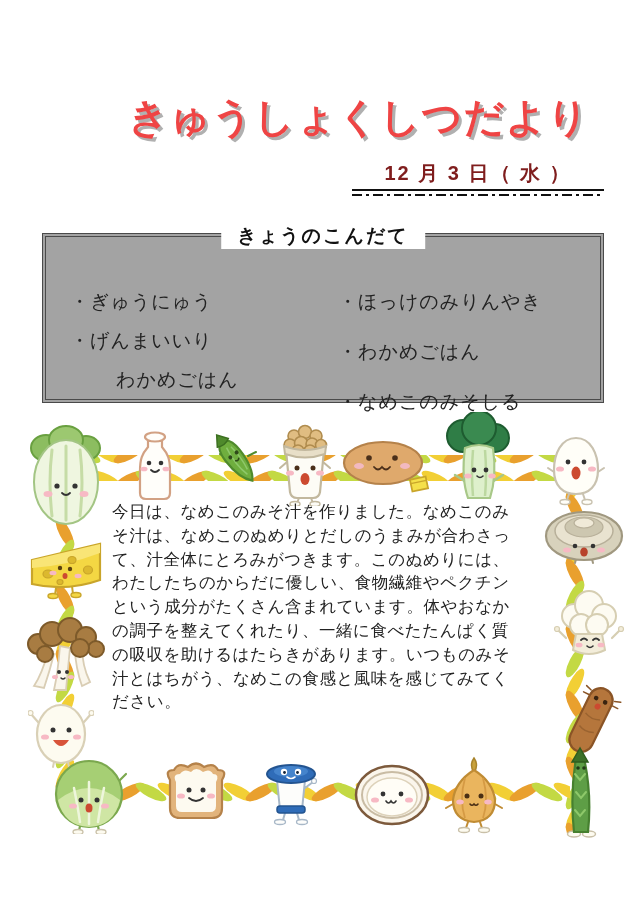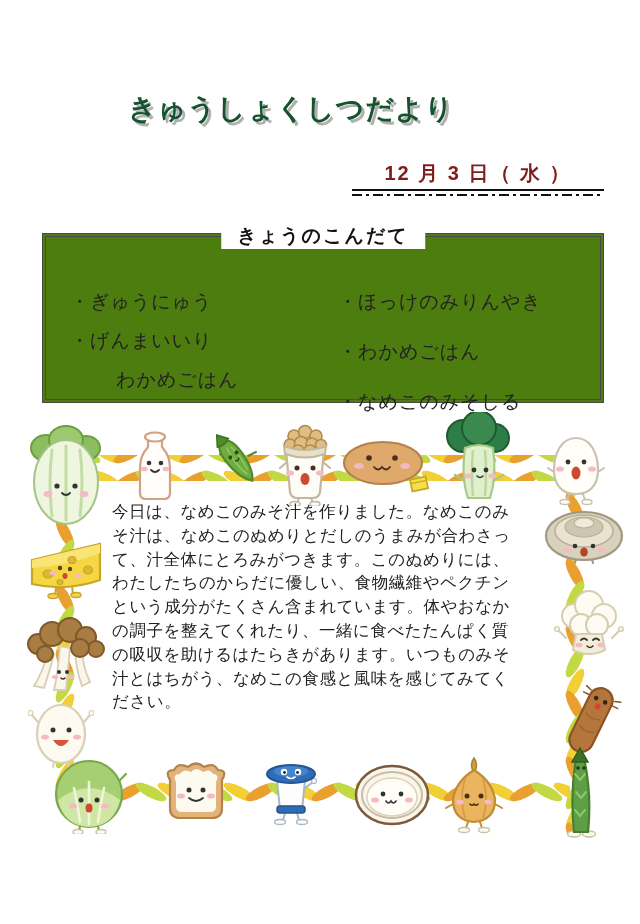--- a/index.html
+++ b/index.html
@@ -2,35 +2,35 @@
 <html lang="ja"><head>
 <meta charset="utf-8">
 <style>
   html,body{margin:0;padding:0;background:#ffffff;}
   .page{
     position:relative; width:640px; height:924px; background:#ffffff;
     font-family:"Liberation Sans","DejaVu Sans",sans-serif; color:#1a1a1a; overflow:hidden;
   }
   .title{
     position:absolute; left:128px; top:90px; margin:0;
-    font-size:28px; font-weight:bold; letter-spacing:1px; color:#14532d;
+    font-size:40px; font-weight:bold; letter-spacing:1px; color:#ef4444;
     text-shadow:3px 3px 0 #b0b0b0; white-space:nowrap;
   }
   .date-block{ position:absolute; left:352px; top:160px; width:252px; text-align:center; }
   .date-text{
     display:block; font-size:20px; font-weight:bold; letter-spacing:2px; color:#7f1d1d;
     border-bottom:2.5px solid #111; padding-bottom:2px; white-space:nowrap;
   }
   .date-underline{
     height:2px; margin-top:3px;
     background-image:repeating-linear-gradient(to right,#111 0 10px,transparent 10px 14px,#111 14px 17px,transparent 17px 21px);
   }
   .menu-box{
     position:absolute; left:42px; top:233px; width:554px; height:162px;
-    border:4px double #4a4a4a; background:#4d7c0f;
+    border:4px double #4a4a4a; background:#a3a3a3;
   }
   .menu-heading{
     position:absolute; top:-14px; left:50%; transform:translateX(-50%);
     background:#fff; padding:0 16px; font-size:19px; font-weight:bold;
     letter-spacing:2px; white-space:nowrap; color:#111;
   }
   .menu-col{ position:absolute; top:8px; font-size:19px; letter-spacing:1px; color:#222;margin-top:44px; }
   .menu-left{ left:24px; }
   .menu-right{ left:292px; }
   .menu-item{ white-space:nowrap; }

